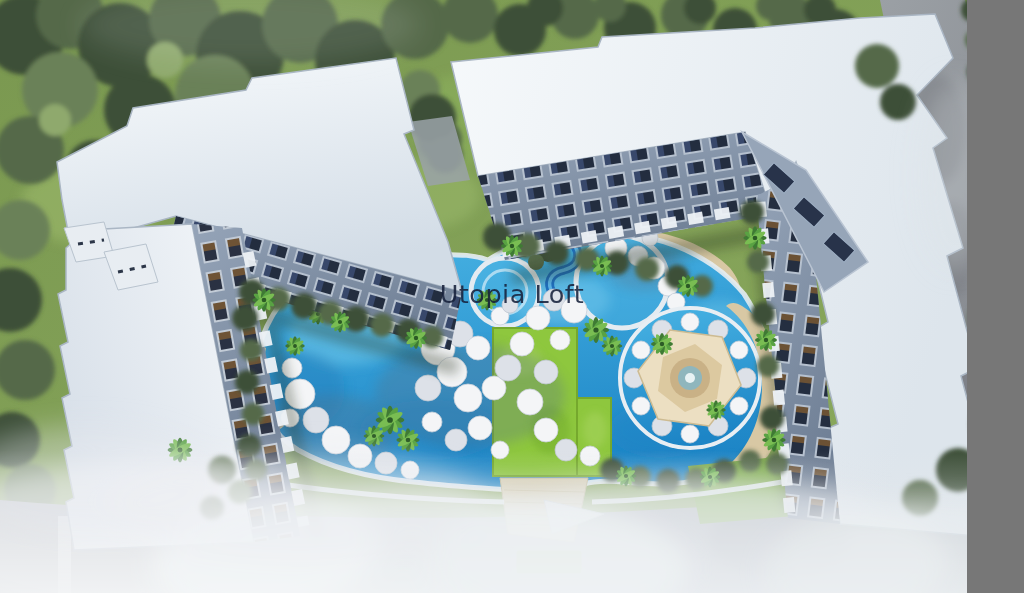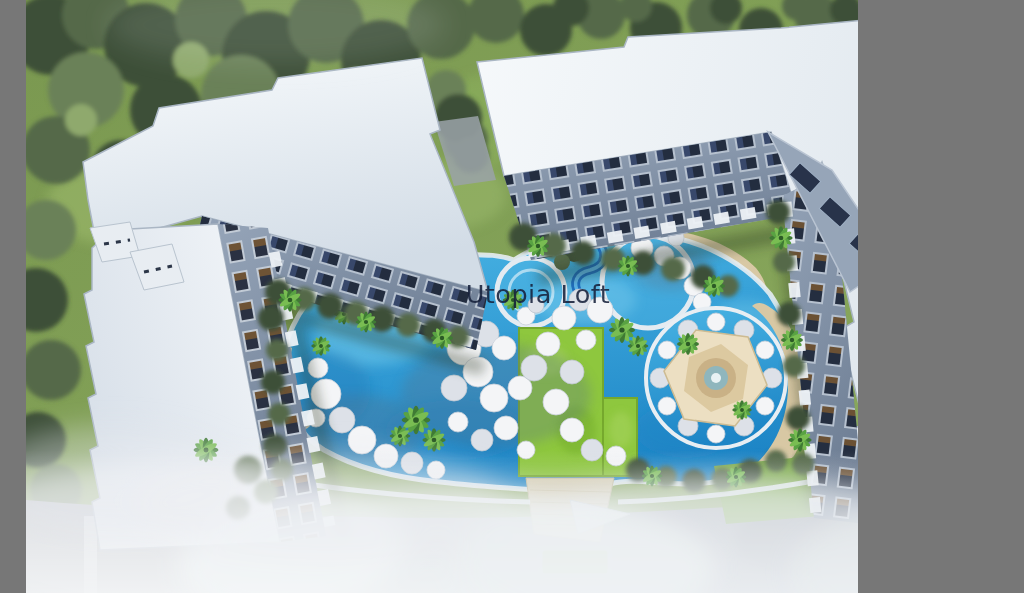--- a/index.html
+++ b/index.html
@@ -1,17 +1,17 @@
 <!DOCTYPE html>
 <html style="--ink: #16203a; --poolBlue: #2f9fd8; --poolDeep: #1d85c6; --poolLight: #74cdf0; --lawnGreen: #8ec73e; --sand: #d8c8a4; --rockWhite: #f4f5f7; --roofWhite: #eef2f6; --facadeGray: #8294ac; --windowDark: #242e40; --canopyDark: #3e4f39; --canopyMid: #55694a; --canopyLight: #6b8158; --roadGray: #8d9095; --mistWhite: #eef0f3; --deckTan: #d8cfb4;"><head>
 <meta charset="utf-8">
 <style>
   html,body{margin:0;padding:0;background:#777;}
-  #stage{position:relative;width:832px;height:593px;overflow:hidden;
-         font-family:"DejaVu Sans","Liberation Sans",sans-serif;margin-left:26px;}
+  #stage{position:relative;width:967px;height:593px;overflow:hidden;
+         font-family:"DejaVu Sans","Liberation Sans",sans-serif;}
   #stage svg{display:block;width:1024px;height:593px;}
   .t1{fill:var(--canopyDark,#3e4f39);} .t2{fill:var(--canopyMid,#55694a);}
   .t3{fill:var(--canopyLight,#6b8158);} .t4{fill:#8fa96d;}
   .rock{fill:var(--rockWhite,#f4f5f7);stroke:#c9cfd9;stroke-width:.8;}
   .rockd{fill:#dde1e8;stroke:#bfc6d1;stroke-width:.8;}
   .saw{stroke:#edf1f6;stroke-width:11;stroke-dasharray:15 12;fill:none;opacity:.95;}
   .rim{fill:none;stroke:#e7edf2;stroke-width:5;opacity:.9;}
   .wm{font-size:25.5px;letter-spacing:.5px;font-weight:400;
       fill:var(--ink,#16203a);fill-opacity:.88;}
 </style>

